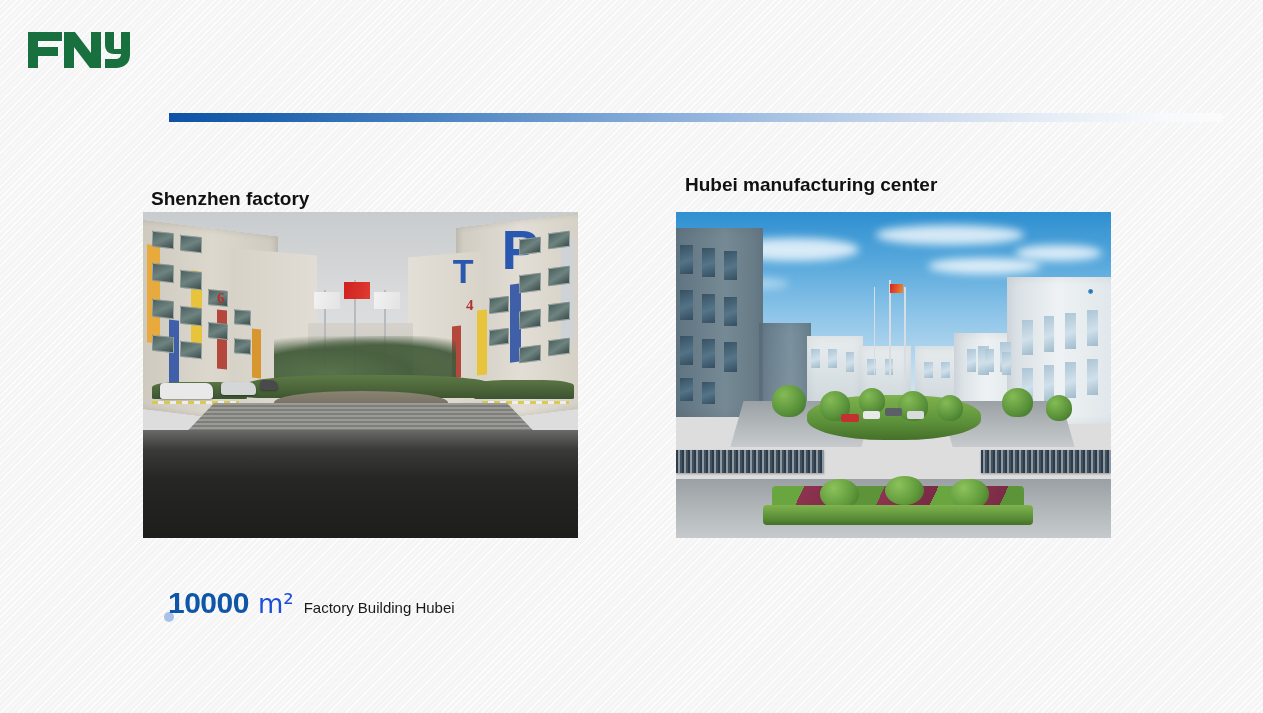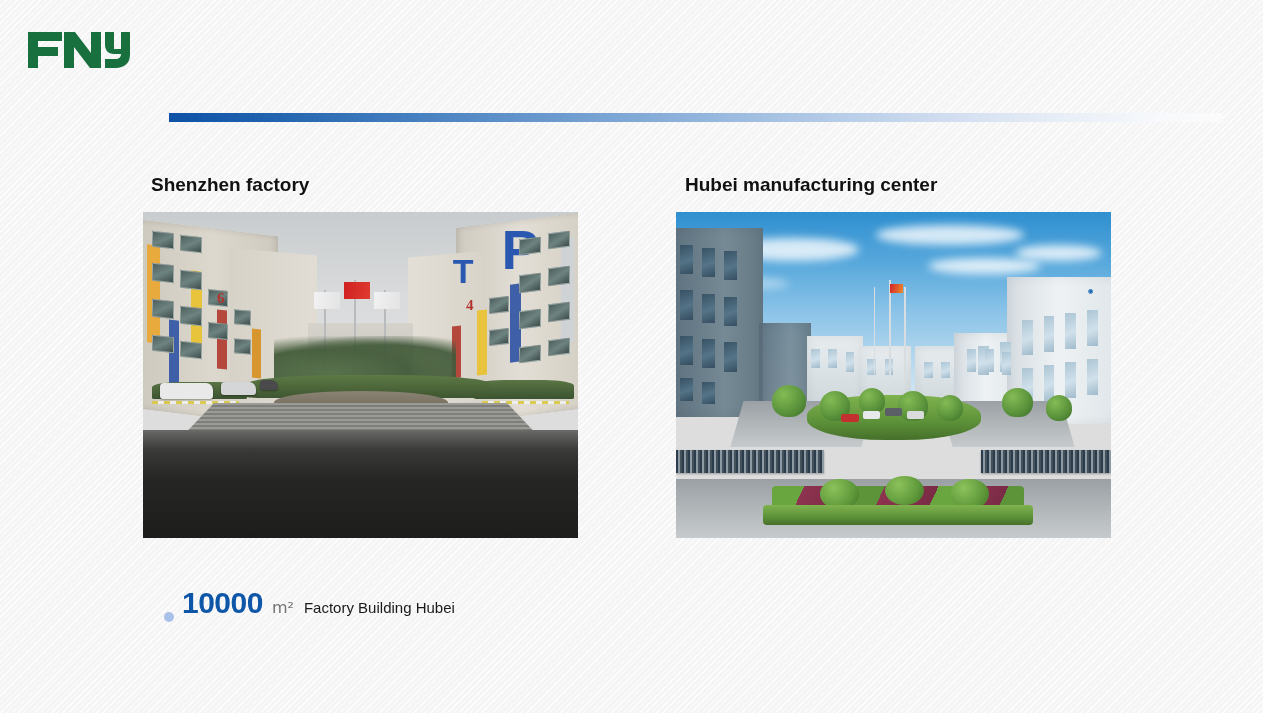--- a/index.html
+++ b/index.html
@@ -70,21 +70,21 @@
   }
 
   
   .panel-label {
     position: absolute;
     font-size: 19px;
     font-weight: bold;
     color: #111111;
     white-space: nowrap;
   }
-  .panel-label.left  { left: 151px; top: 174px; }
+  .panel-label.left  { left: 151px; top: 188px; }
   .panel-label.right { left: 685px; top: 174px; }
 
   .photo {
     position: absolute;
     overflow: hidden;
     background: #ddd;
   }
   .photo.left  { left: 143px; top: 212px; width: 435px; height: 326px; }
   .photo.right { left: 676px; top: 212px; width: 435px; height: 326px; }
 
@@ -299,29 +299,29 @@
   }
   .hb-pole { position: absolute; width: 1.5px; background: #d7dde1; }
 
   
   .stat-dot {
     position: absolute; left: 164px; top: 612px;
     width: 10px; height: 10px; border-radius: 50%;
     background: #a9c0e8;
   }
   .stat-row {
-    position: absolute; left: 182px; top: 586px;
+    position: absolute; left: 168px; top: 586px;
     display: flex; align-items: baseline; white-space: nowrap;
   }
   .stat-value {
     font-size: 30px; font-weight: bold; color: #0e56a8;
     letter-spacing: -0.5px;
   }
   .stat-unit {
-    font-size: 16px; color: #737373; margin-left: 9px;
+    font-size: 26px; color: #1d4ed8; margin-left: 9px;
     font-family: "DejaVu Sans", sans-serif;
   }
   .stat-caption {
     font-size: 15px; color: #1a1a1a; margin-left: 10px;
   }
 </style>
 </head>
 <body>
 
 <div class="slide">

